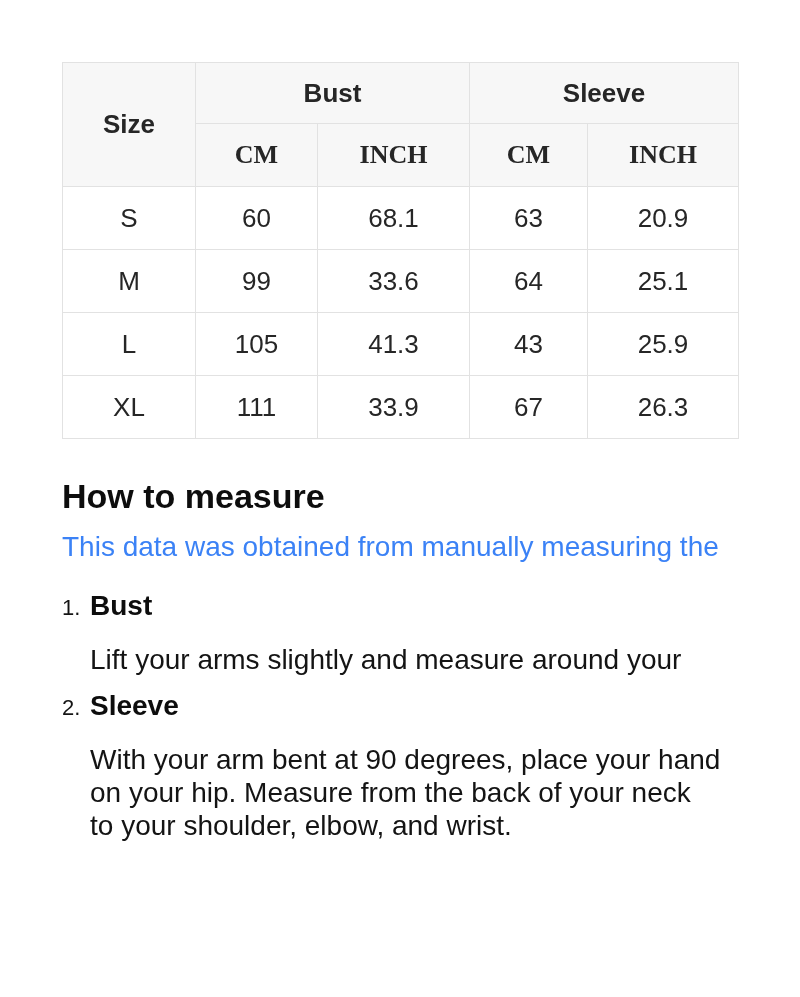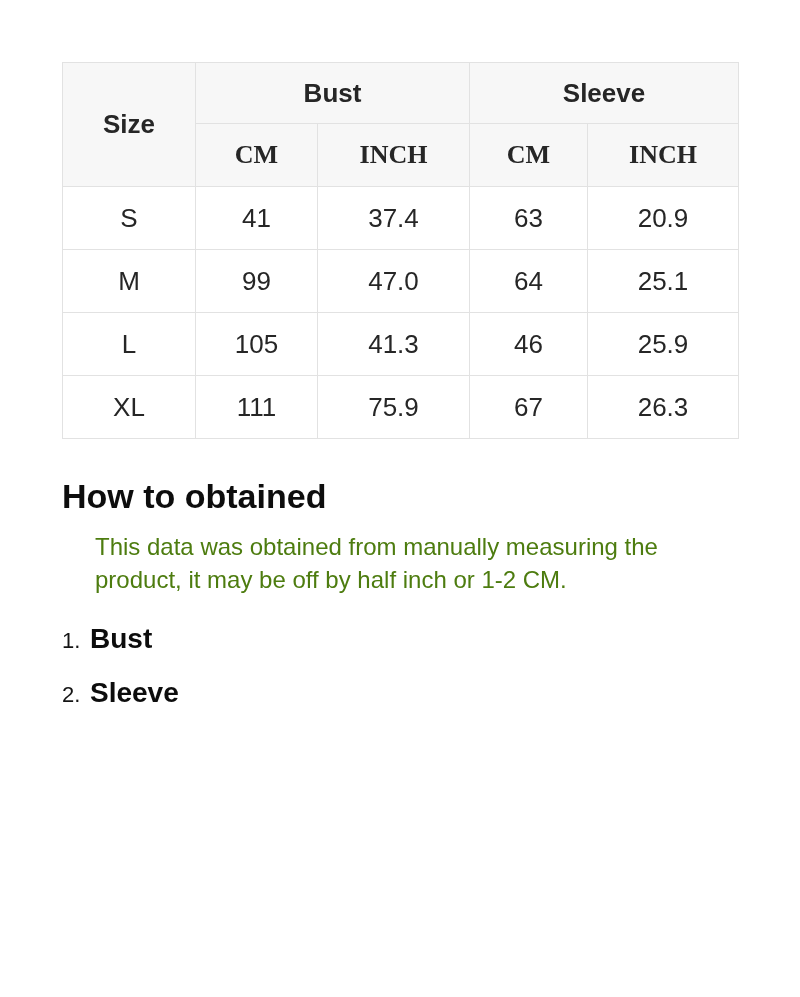--- a/index.html
+++ b/index.html
@@ -50,24 +50,23 @@
   
   h2.htm-title {
     margin: 37px 0 0 0;
     font-size: 34px;
     line-height: 41px;
     font-weight: 700;
     color: #0d0d0d;
   }
   .intro {
     margin-top: 13px;
-    font-size: 24px;
+    font-size: 28px;
     line-height: 33px;
-    color: #4d7c0f;
-    margin-left: 33px;
+    color: #3b82f6;
   }
   .intro div, .step-desc div { white-space: nowrap; }
 
   .steps { margin-top: 26px; }
   .step + .step { margin-top: 13px; }
   .step-head {
     display: flex;
     align-items: baseline;
     line-height: 34px;
   }
@@ -112,68 +111,73 @@
       <tr class="sub-row">
         <th>CM</th>
         <th>INCH</th>
         <th>CM</th>
         <th>INCH</th>
       </tr>
     </thead>
     <tbody>
       <tr>
         <td>S</td>
-        <td>41</td>
-        <td>37.4</td>
+        <td>60</td>
+        <td>68.1</td>
         <td>63</td>
         <td>20.9</td>
       </tr>
       <tr>
         <td>M</td>
         <td>99</td>
-        <td>47.0</td>
+        <td>33.6</td>
         <td>64</td>
         <td>25.1</td>
       </tr>
       <tr>
         <td>L</td>
         <td>105</td>
         <td>41.3</td>
-        <td>46</td>
+        <td>43</td>
         <td>25.9</td>
       </tr>
       <tr>
         <td>XL</td>
         <td>111</td>
-        <td>75.9</td>
+        <td>33.9</td>
         <td>67</td>
         <td>26.3</td>
       </tr>
     </tbody>
   </table>
 
-  <h2 class="htm-title">How to obtained</h2>
+  <h2 class="htm-title">How to measure</h2>
 
   <div class="intro">
       <div>This data was obtained from manually measuring the</div>
-      <div>product, it may be off by half inch or 1-2 CM.</div>
     </div>
 
   <div class="steps">
 
     <div class="step">
       <div class="step-head">
         <span class="step-number">1.</span>
         <span class="step-title">Bust</span>
       </div>
       <div class="step-desc">
+          <div>Lift your arms slightly and measure around your</div>
         </div>
     </div>
 
     <div class="step">
       <div class="step-head">
         <span class="step-number">2.</span>
         <span class="step-title">Sleeve</span>
       </div>
+      <div class="step-desc">
+          <div>With your arm bent at 90 degrees, place your hand</div>
+          <div>on your hip. Measure from the back of your neck</div>
+          <div>to your shoulder, elbow, and wrist.</div>
+        </div>
     </div>
 
   </div>
 </div>
 
 </body></html>

